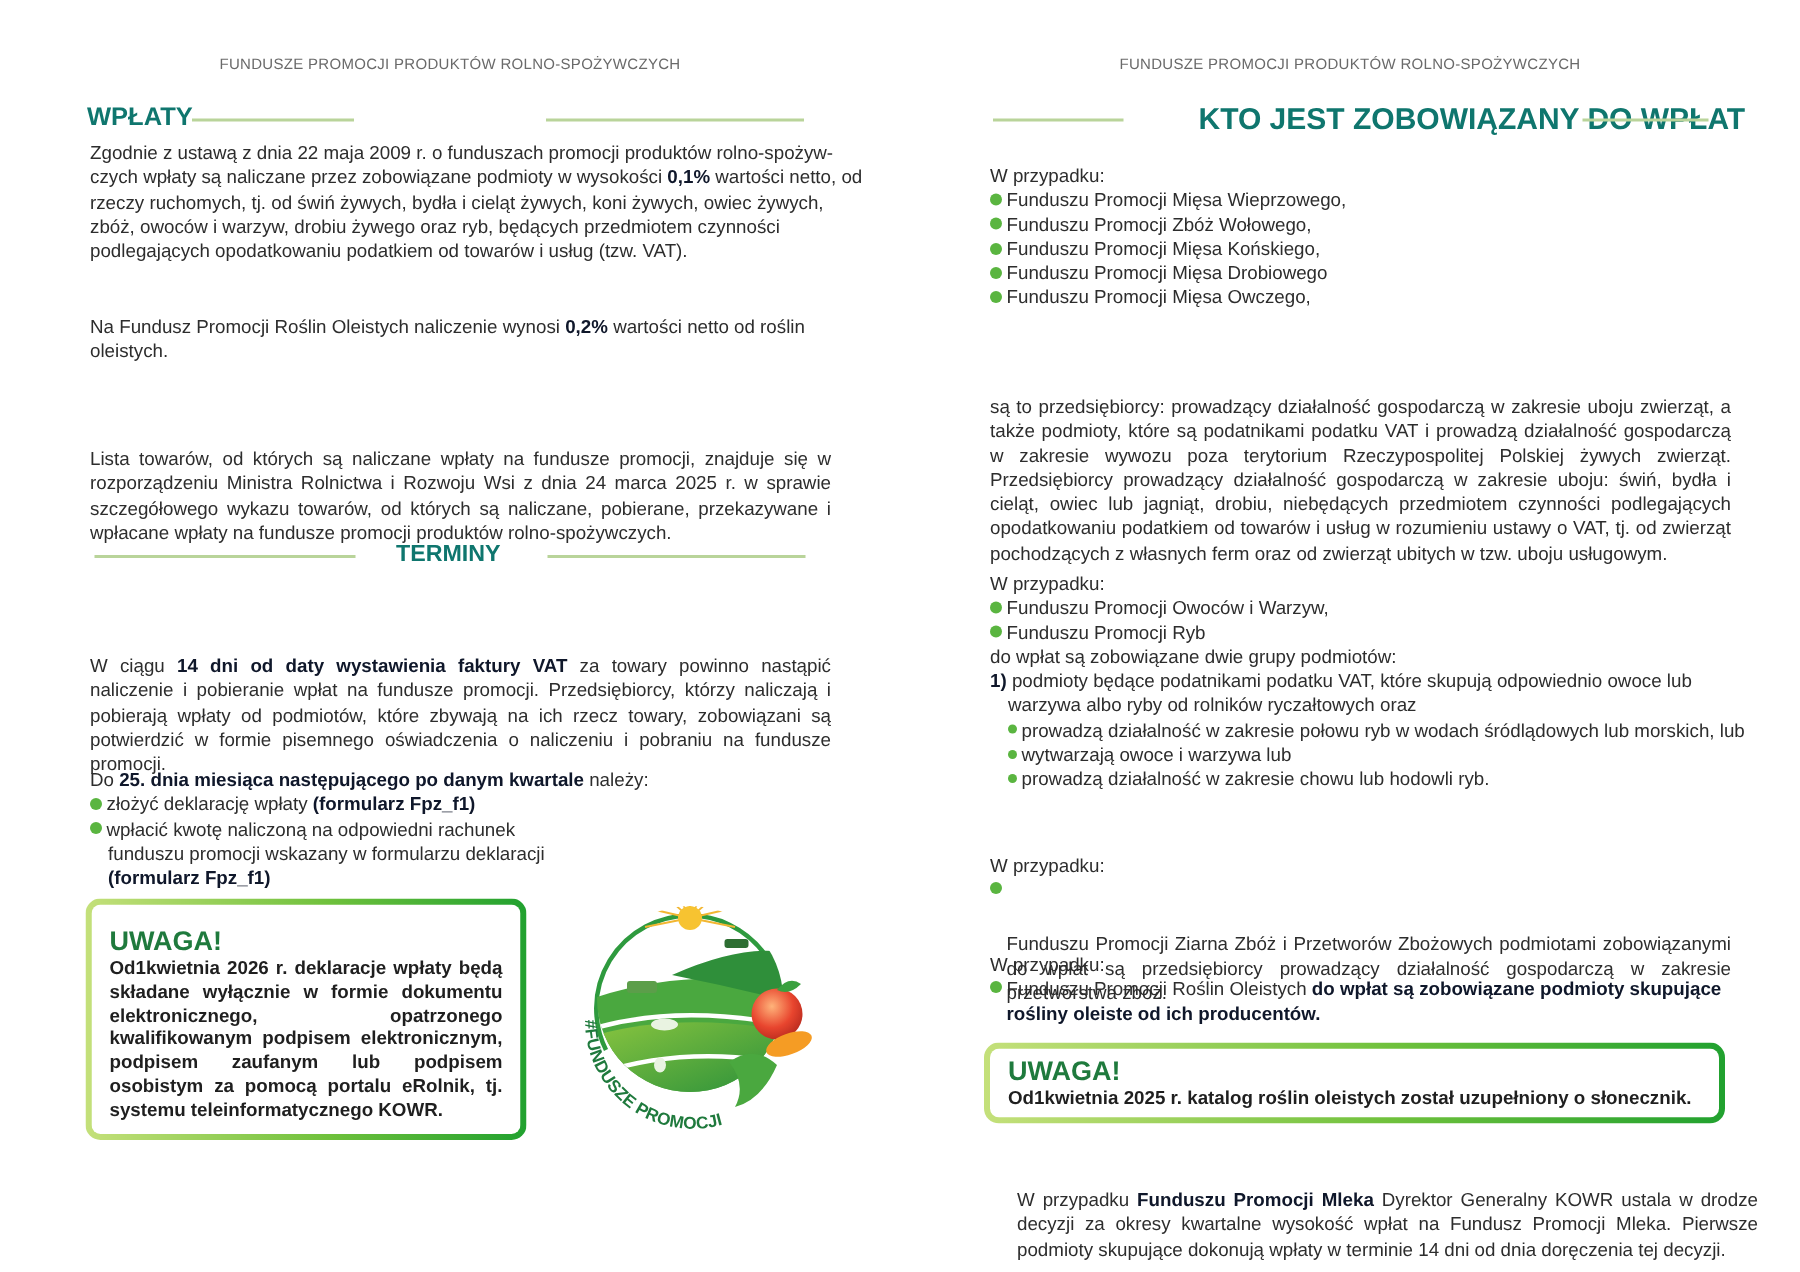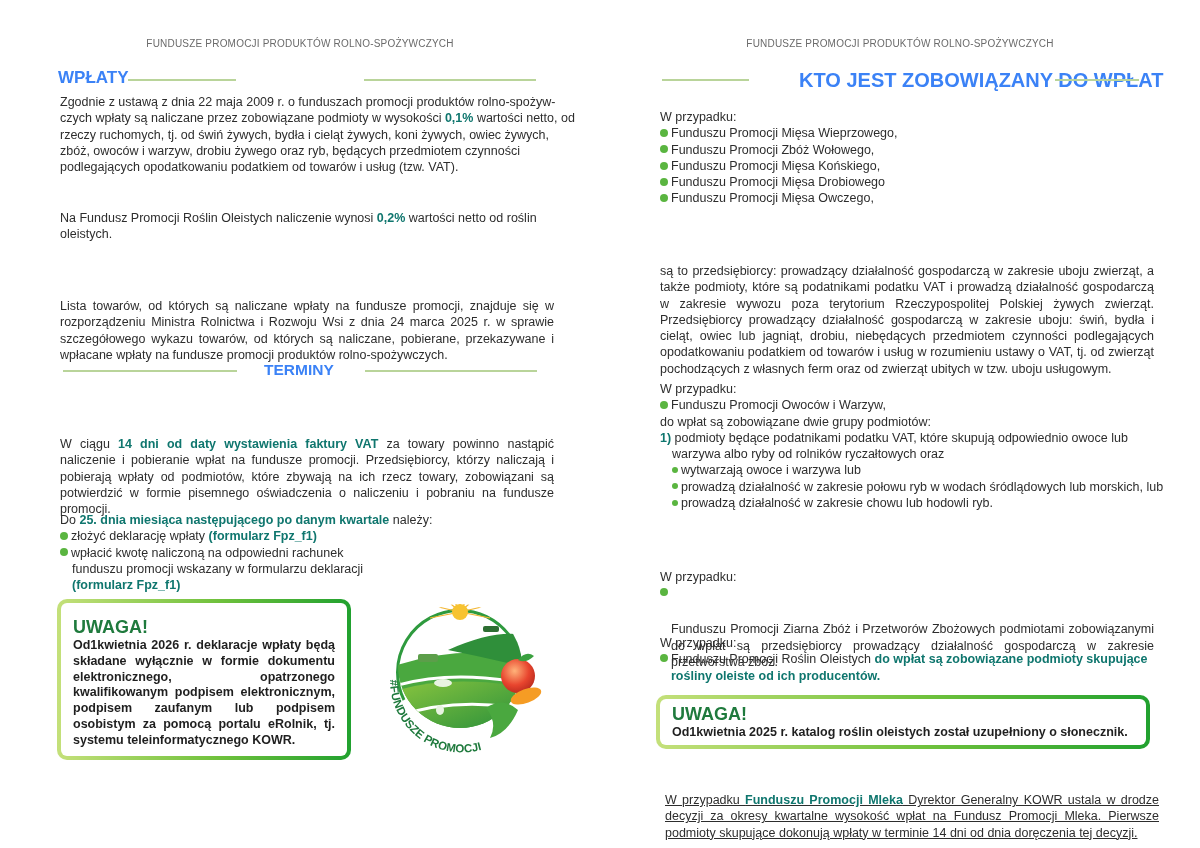--- a/index.html
+++ b/index.html
@@ -5,22 +5,22 @@
   html, body { margin:0; padding:0; }
   body { width:1200px; height:848px; background:#ffffff; position:relative; overflow:hidden;
          font-family:"Liberation Sans", sans-serif; color:#2b2b2b; }
   .page { position:absolute; top:0; width:600px; height:720px;padding-left:30px; }
   .page.left { left:0; }
   .page.right { left:600px; }
   .running-head { position:absolute; top:38px; left:0; width:600px; text-align:center;
                   font-size:10px; letter-spacing:0.2px; color:#6a6a6a; }
   .p { position:absolute; font-size:12.5px; line-height:16.3px; color:#2d2d2d; margin:0; }
   .just { text-align:justify;margin-top:36px; }
-  b { font-weight:bold; color:#0f766e; }
-  .h-green { color:#3b82f6; font-weight:bold; }
+  b { font-weight:bold; color:#0f172a; }
+  .h-green { color:#0f766e; font-weight:bold; }
   .rule { position:absolute; height:1.5px; background:#b9d49a; }
   .dot { display:inline-block; width:8px; height:8px; border-radius:50%; background:#5ab540;
          margin-right:3px; vertical-align:middle; position:relative; top:-1px; }
   .dot.small { width:6px; height:6px; }
   .li { display:block; white-space:nowrap; }
   .indent { padding-left:12px; display:block; }
   .uwaga { position:absolute; border:4px solid transparent; border-radius:10px;
            background: linear-gradient(#fff,#fff) padding-box,
                        linear-gradient(90deg,#c4e07a 0%, #6fc13c 55%, #21a12f 100%) border-box; }
   .uwaga .title { font-size:18px; font-weight:bold; color:#1f7a3d; margin:0; }
@@ -138,25 +138,26 @@
     <span class="li"><span class="dot"></span><span>Funduszu Promocji Mięsa Końskiego,</span></span>
     <span class="li"><span class="dot"></span><span>Funduszu Promocji Mięsa Drobiowego</span></span>
     <span class="li"><span class="dot"></span><span>Funduszu Promocji Mięsa Owczego,</span></span>
   </div>
 
   <p class="p just" style="left:60px;top:227px;width:494px;">są to przedsiębiorcy: prowadzący działalność gospodarczą w zakresie uboju zwierząt, a także podmioty, które są podatnikami podatku VAT i prowadzą działalność gospodarczą w zakresie wywozu poza terytorium Rzeczypospolitej Polskiej żywych zwierząt. Przedsiębiorcy prowadzący działalność gospodarczą w zakresie uboju: świń, bydła i cieląt, owiec lub jagniąt, drobiu, niebędących przedmiotem czynności podlegających opodatkowaniu podatkiem od towarów i usług w rozumieniu ustawy o VAT, tj. od zwierząt pochodzących z własnych ferm oraz od zwierząt ubitych w tzw. uboju usługowym.</p>
 
   <div class="p" style="left:60px;top:381px;width:520px;">
     <span class="li">W przypadku:</span>
     <span class="li"><span class="dot"></span><span>Funduszu Promocji Owoców i Warzyw,</span></span>
+    <span class="li"><span class="dot"></span><span>Funduszu Promocji Ryb</span></span>
     <span class="li">do wpłat są zobowiązane dwie grupy podmiotów:</span>
     <span class="li"><b>1)</b><span> podmioty będące podatnikami podatku VAT, które skupują odpowiednio owoce lub</span></span>
     <span class="li indent">warzywa albo ryby od rolników ryczałtowych oraz</span>
+    <span class="li indent"><span class="dot small"></span><span>prowadzą działalność w zakresie połowu ryb w wodach śródlądowych lub morskich, lub</span></span>
     <span class="li indent"><span class="dot small"></span><span>wytwarzają owoce i warzywa lub</span></span>
-    <span class="li indent"><span class="dot small"></span><span>prowadzą działalność w zakresie połowu ryb w wodach śródlądowych lub morskich, lub</span></span>
     <span class="li indent"><span class="dot small"></span><span>prowadzą działalność w zakresie chowu lub hodowli ryb.</span></span>
   </div>
 
   <div class="p" style="left:60px;top:569px;width:494px;">
     <span class="li">W przypadku:</span>
     <div style="display:flex;">
       <span class="dot" style="margin-top:4px;flex:none;"></span>
       <span class="just" style="flex:1;text-align:justify;">Funduszu Promocji Ziarna Zbóż i Przetworów Zbożowych podmiotami zobowiązanymi do wpłat są przedsiębiorcy prowadzący działalność gospodarczą w zakresie przetwórstwa zbóż.</span>
     </div>
   </div>
@@ -169,14 +170,14 @@
     </div>
   </div>
 
   <div class="uwaga" style="left:56px;top:695px;width:486px;height:46px;">
     <div style="padding:5px 12px 0 12px;">
       <p class="title">UWAGA!</p>
       <p class="body">Od1kwietnia 2025 r. katalog roślin oleistych został uzupełniony o słonecznik.</p>
     </div>
   </div>
 
-  <p class="p just" style="left:65px;top:756px;width:494px;text-decoration:underline;"><span>W przypadku </span><b>Funduszu Promocji Mleka</b><span> Dyrektor Generalny KOWR ustala w drodze decyzji za okresy kwartalne wysokość wpłat na Fundusz Promocji Mleka. Pierwsze podmioty skupujące dokonują wpłaty w terminie 14 dni od dnia doręczenia tej decyzji.</span></p>
+  <p class="p just" style="left:78px;top:756px;width:494px;"><span>W przypadku </span><b>Funduszu Promocji Mleka</b><span> Dyrektor Generalny KOWR ustala w drodze decyzji za okresy kwartalne wysokość wpłat na Fundusz Promocji Mleka. Pierwsze podmioty skupujące dokonują wpłaty w terminie 14 dni od dnia doręczenia tej decyzji.</span></p>
 </div>
 
 </body></html>

